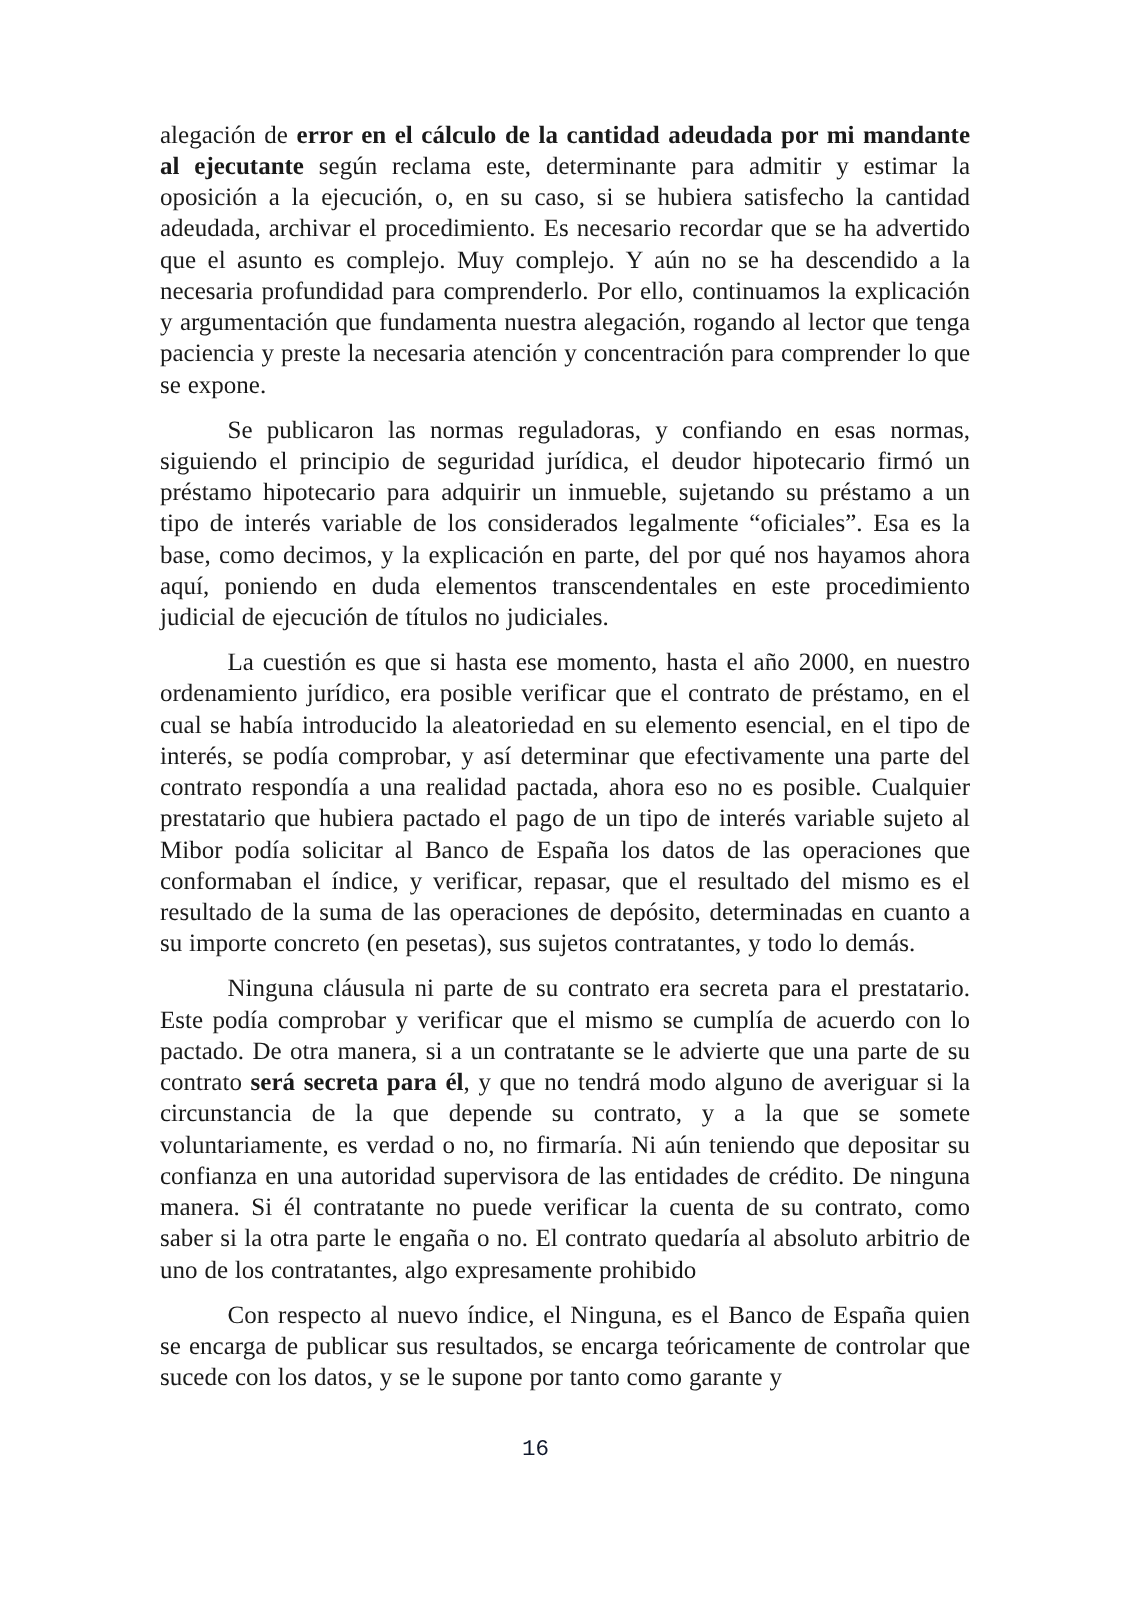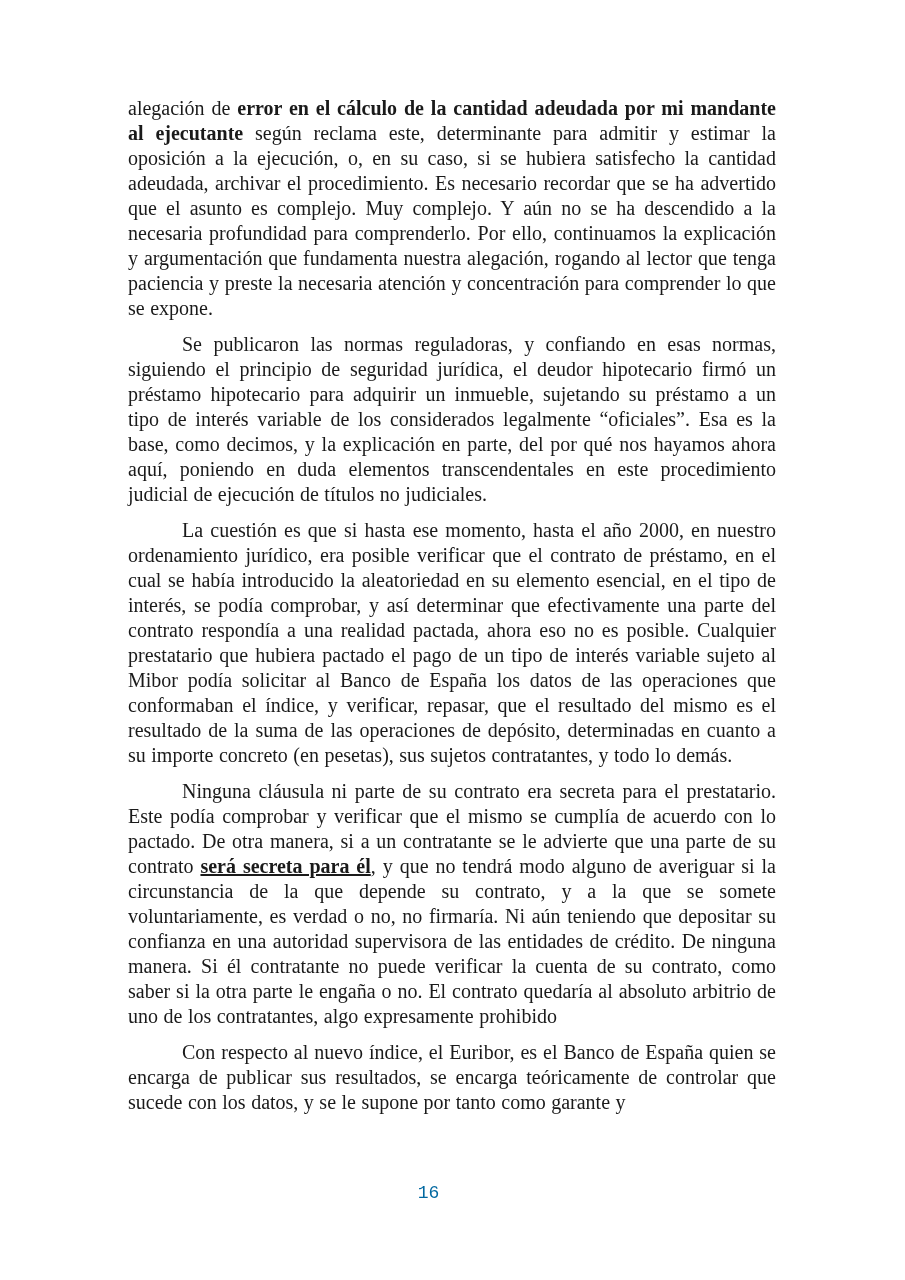--- a/index.html
+++ b/index.html
@@ -28,37 +28,37 @@
     font-size: 20px;
     line-height: 25px;
     text-align: justify;
     word-spacing: 0.5px;
   }
   .para.indent {
     text-indent: 54px;
   }
   .run-bold { font-weight: bold; }
   .run-italic { }
-  .run-underline { text-decoration: underline; }
+  .run-underline { }
   .page-number {
     position: absolute;
-    top: 1183px;
+    top: 1150px;
     left: 0;
     width: 857px;
     text-align: center;
     font-family: "Liberation Mono", monospace;
     font-size: 18px;
-    color: #0369a1;
+    color: #0f172a;
   }
 </style>
 </head>
 <body>
 
 <div class="page">
   <div class="text-block">
       <p class="para"><span>alegación de </span><span class="run-bold">error en el cálculo de la cantidad adeudada por mi mandante al ejecutante</span><span> según reclama este, determinante para admitir y estimar la oposición a la ejecución, o, en su caso, si se hubiera satisfecho la cantidad adeudada, archivar el procedimiento. Es necesario recordar que se ha advertido que el asunto es complejo. Muy complejo. Y aún no se ha descendido a la necesaria profundidad para comprenderlo. Por ello, continuamos la explicación y argumentación que fundamenta nuestra alegación, rogando al lector que tenga paciencia y preste la necesaria atención y concentración para comprender lo que se expone.</span></p>
       <p class="para indent"><span>Se publicaron las normas reguladoras, y confiando en esas normas, siguiendo el principio de seguridad jurídica, el deudor hipotecario firmó un préstamo hipotecario para adquirir un inmueble, sujetando su préstamo a un tipo de interés variable de los considerados legalmente “</span><span class="run-italic">oficiales</span><span>”. Esa es la base, como decimos, y la explicación en parte, del por qué nos hayamos ahora aquí, poniendo en duda elementos  transcendentales en este procedimiento judicial de ejecución de títulos no judiciales.</span></p>
       <p class="para indent"><span>La cuestión es que si hasta ese momento, hasta el año 2000, en nuestro ordenamiento jurídico, era posible verificar que el contrato de préstamo, en el cual se había introducido la aleatoriedad en su elemento esencial, en el tipo de interés, se podía comprobar, y así determinar que efectivamente una parte del contrato respondía a una realidad pactada, ahora eso no es posible. Cualquier prestatario que hubiera pactado el pago de un tipo de interés variable sujeto al Mibor podía solicitar al Banco de España los datos de las operaciones que conformaban el índice, y verificar, repasar, que el resultado del mismo es el resultado de la suma de las operaciones de depósito, determinadas en cuanto a su importe concreto (en pesetas), sus sujetos contratantes, y todo lo demás.</span></p>
       <p class="para indent"><span>Ninguna cláusula ni parte de su contrato era secreta para el prestatario. Este podía comprobar y verificar que el mismo se cumplía de acuerdo con lo pactado. De otra manera, si a un contratante se le advierte que una parte de su contrato </span><span class="run-bold run-underline">será secreta para él</span><span>, y que no tendrá modo alguno de averiguar si la circunstancia de la que depende su contrato, y a la que se somete voluntariamente, es verdad o no, no firmaría. Ni aún teniendo que depositar su confianza en una autoridad supervisora de las entidades de crédito. De ninguna manera. Si él contratante no puede verificar la cuenta de su contrato, como saber si la otra parte le engaña o no. El contrato quedaría al absoluto arbitrio de uno de los contratantes, algo expresamente prohibido</span></p>
-      <p class="para indent"><span>Con respecto al nuevo índice, el Euribor, es el Banco de España quien se encarga de publicar sus resultados, se encarga teóricamente de controlar que sucede con los datos, y se le supone por tanto como garante y</span></p>
+      <p class="para indent"><span>Con respecto al nuevo índice, el Ninguna, es el Banco de España quien se encarga de publicar sus resultados, se encarga teóricamente de controlar que sucede con los datos, y se le supone por tanto como garante y</span></p>
     </div>
   <div class="page-number">16</div>
 </div>
 
 </body></html>

